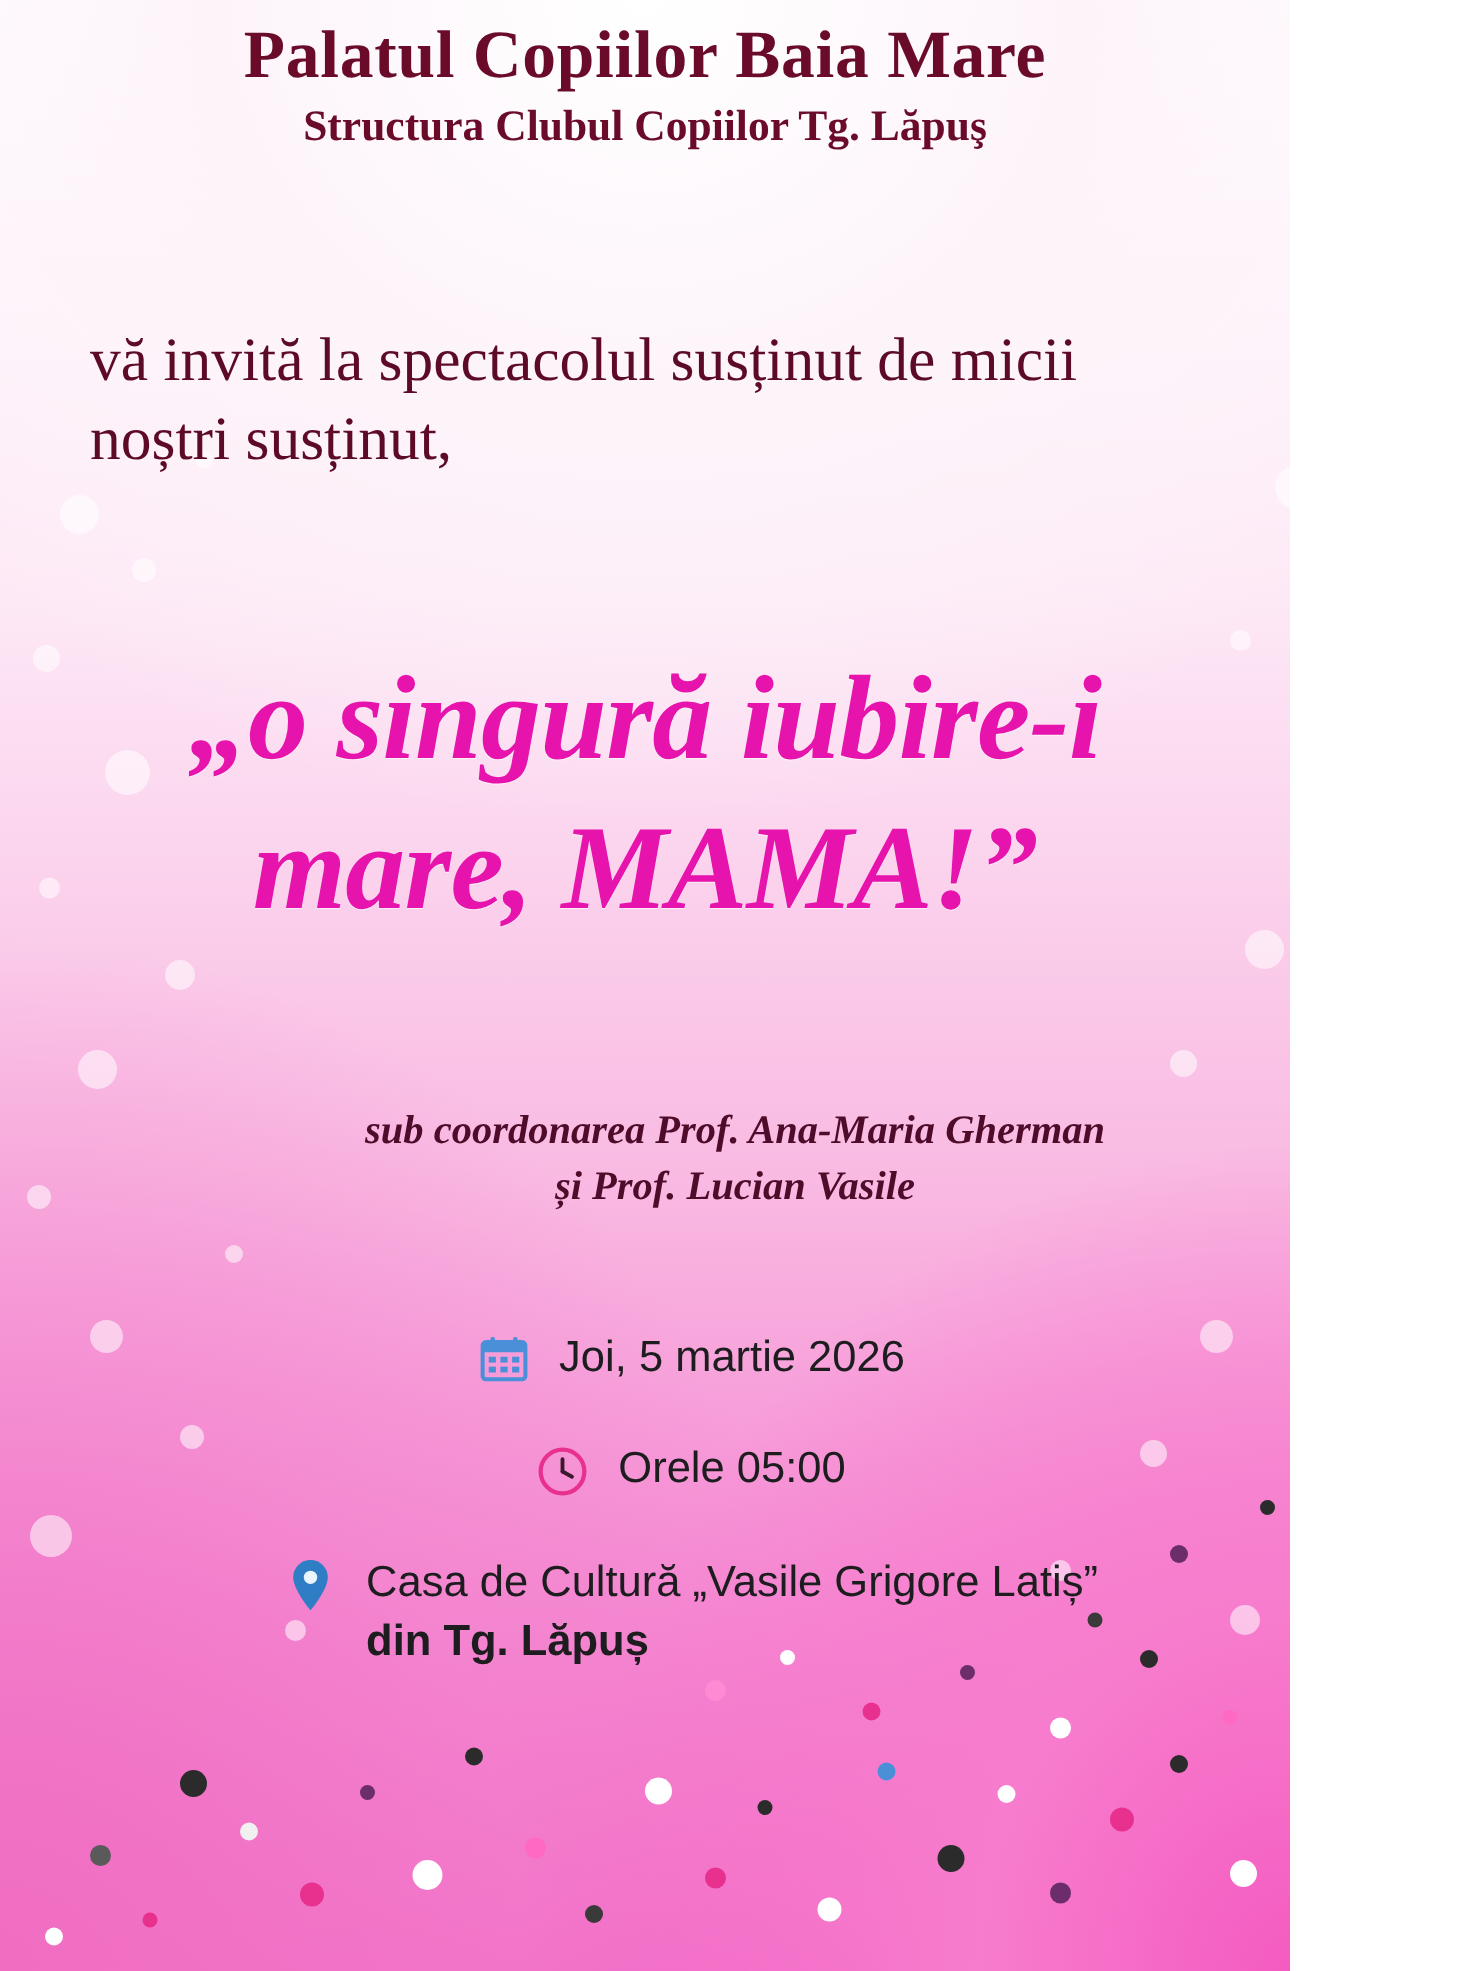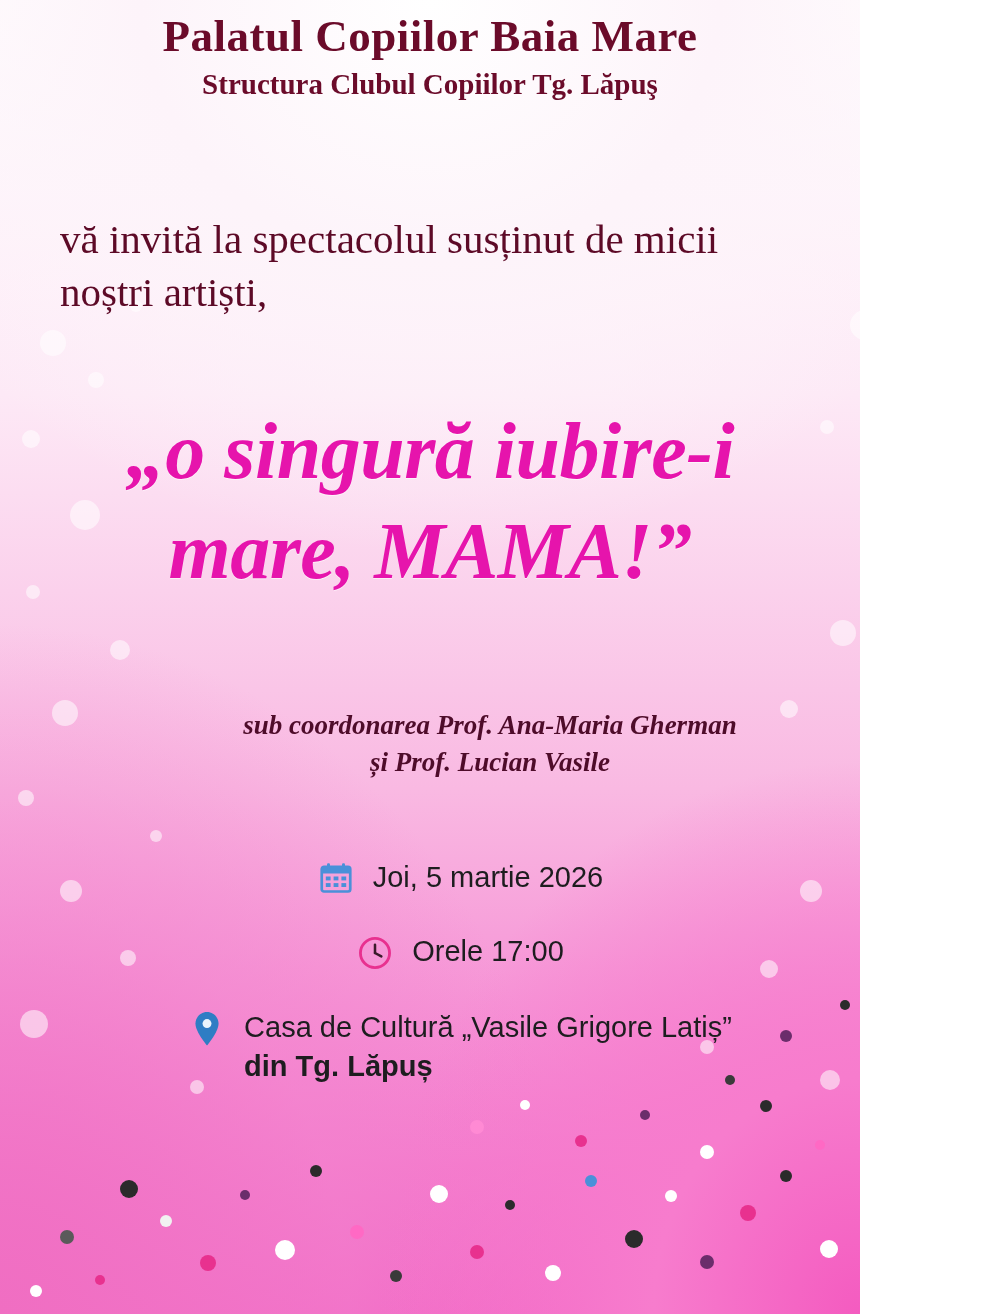--- a/index.html
+++ b/index.html
@@ -75,21 +75,21 @@
   .invite {
     margin-top: 112px;
     font-family: "Liberation Serif", serif;
     font-size: 41px;
     color: #5d0a27;
     line-height: 1.3;
     padding: 0 60px;
   }
 
   .show-title {
-    margin-top: 82px;
+    margin-top: 110px;
     text-align: center;
     font-family: "Liberation Serif", serif;
     font-style: italic;
     font-weight: bold;
     color: #e614ac;
     font-size: 80px;
     line-height: 1.25;
     letter-spacing: -0.5px;
     padding: 0 25px;
     text-shadow: 0 1px 0 rgba(255,255,255,0.6);
@@ -225,21 +225,21 @@
 
   <div class="content">
 
     <div class="header">
       <div class="org-title">Palatul Copiilor Baia Mare</div>
       <div class="org-subtitle">Structura Clubul Copiilor Tg. Lăpuş</div>
     </div>
 
     <div class="invite">
       <div>vă invită la spectacolul susținut de micii</div>
-      <div>noștri artiști,</div>
+      <div>noștri susținut,</div>
     </div>
 
     <div class="show-title">
       <span class="line1">„o singură iubire-i</span>
       <span class="line2">mare, MAMA!”</span>
     </div>
 
     <div class="coordinators">
       <div>sub coordonarea Prof. Ana-Maria Gherman</div>
       <div>și Prof. Lucian Vasile</div>
@@ -266,21 +266,21 @@
       </div>
 
       <div class="detail-row">
         <div class="detail-icon">
           <svg width="38" height="38" viewBox="0 0 24 24" aria-hidden="true">
             <circle cx="12" cy="12" r="9.2" fill="none" stroke="#E8318F" stroke-width="1.8"></circle>
             <line x1="12" y1="12" x2="12" y2="6.8" stroke="#3B1B2B" stroke-width="1.6" stroke-linecap="round"></line>
             <line x1="12" y1="12" x2="16" y2="14.2" stroke="#3B1B2B" stroke-width="1.6" stroke-linecap="round"></line>
           </svg>
         </div>
-        <div class="detail-text">Orele 17:00</div>
+        <div class="detail-text">Orele 05:00</div>
       </div>
 
       <div class="detail-row">
         <div class="detail-icon">
           <svg width="34" height="38" viewBox="0 0 24 28" aria-hidden="true">
             <path d="M12 1.5C7.3 1.5 3.5 5.3 3.5 10c0 6.3 8.5 16.2 8.5 16.2S20.5 16.3 20.5 10c0-4.7-3.8-8.5-8.5-8.5z" fill="#2F7DC4"></path>
             <circle cx="12" cy="10" r="3.3" fill="#EAF4FC"></circle>
           </svg>
         </div>
         <div class="detail-text">

